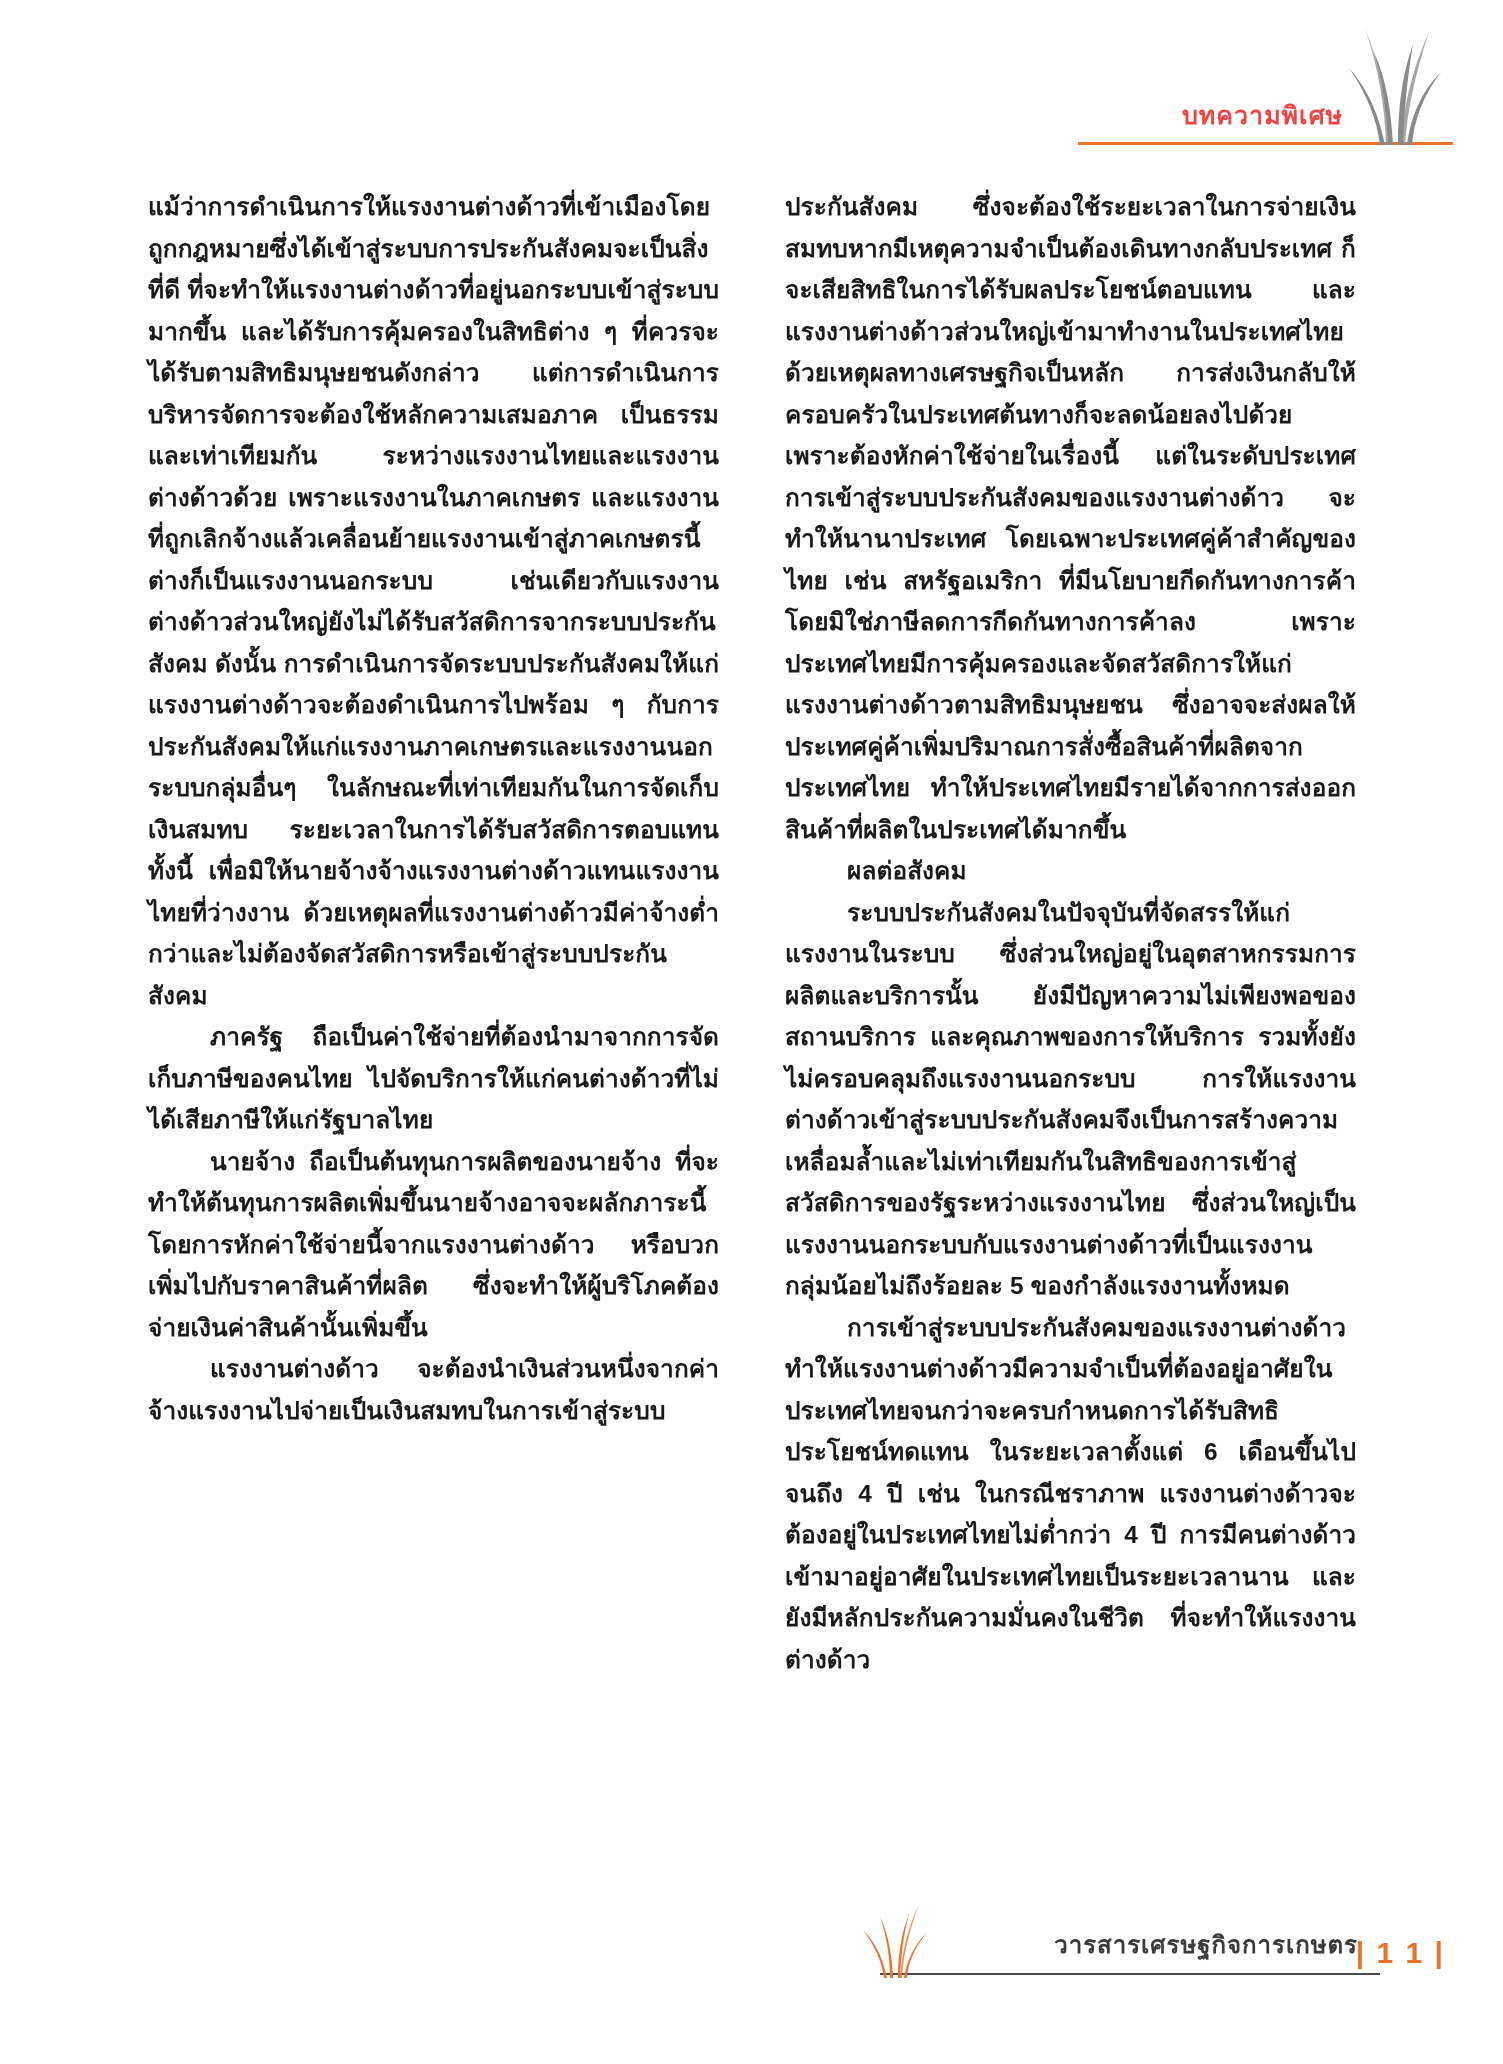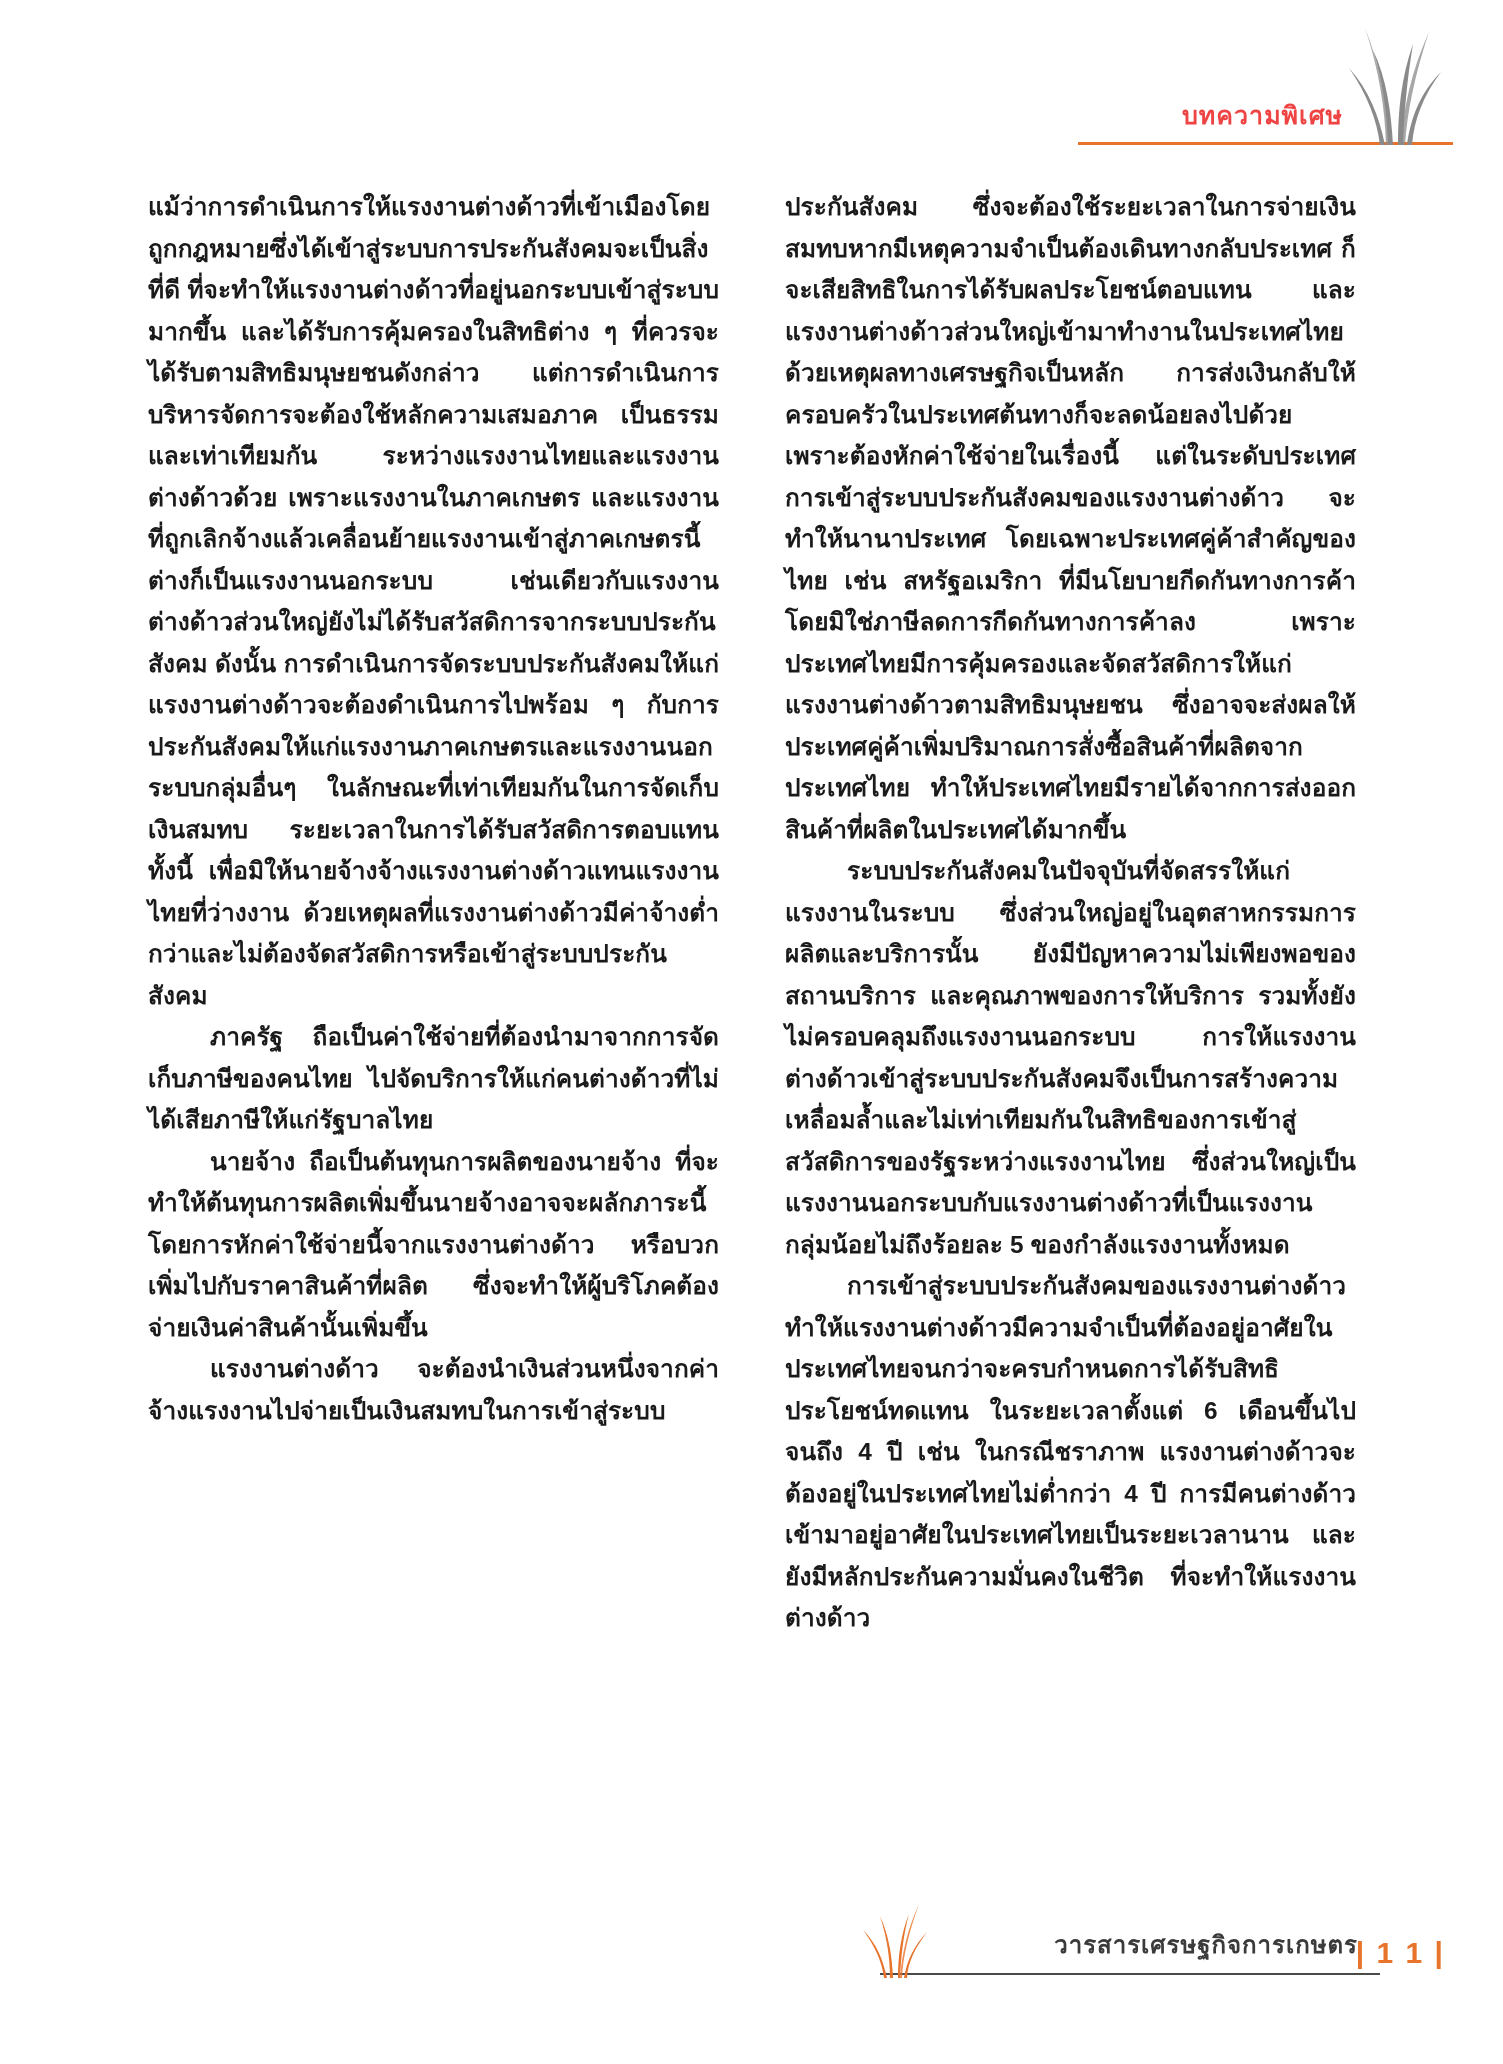--- a/index.html
+++ b/index.html
@@ -149,20 +149,21 @@
 
 <div class="content">
   <div class="column">
     <p class="para noindent">แม้ว่าการดำเนินการให้แรงงานต่างด้าวที่เข้าเมืองโดยถูกกฎหมายซึ่งได้เข้าสู่ระบบการประกันสังคมจะเป็นสิ่งที่ดี  ที่จะทำให้แรงงานต่างด้าวที่อยู่นอกระบบเข้าสู่ระบบมากขึ้น และได้รับการคุ้มครองในสิทธิต่าง ๆ ที่ควรจะได้รับตามสิทธิมนุษยชนดังกล่าว  แต่การดำเนินการบริหารจัดการจะต้องใช้หลักความเสมอภาค เป็นธรรม และเท่าเทียมกัน  ระหว่างแรงงานไทยและแรงงานต่างด้าวด้วย  เพราะแรงงานในภาคเกษตร และแรงงานที่ถูกเลิกจ้างแล้วเคลื่อนย้ายแรงงานเข้าสู่ภาคเกษตรนี้ต่างก็เป็นแรงงานนอกระบบ เช่นเดียวกับแรงงานต่างด้าวส่วนใหญ่ยังไม่ได้รับสวัสดิการจากระบบประกันสังคม ดังนั้น    การดำเนินการจัดระบบประกันสังคมให้แก่แรงงานต่างด้าวจะต้องดำเนินการไปพร้อม ๆ กับการประกันสังคมให้แก่แรงงานภาคเกษตรและแรงงานนอกระบบกลุ่มอื่นๆ  ในลักษณะที่เท่าเทียมกันในการจัดเก็บเงินสมทบ  ระยะเวลาในการได้รับสวัสดิการตอบแทน ทั้งนี้  เพื่อมิให้นายจ้างจ้างแรงงานต่างด้าวแทนแรงงานไทยที่ว่างงาน    ด้วยเหตุผลที่แรงงานต่างด้าวมีค่าจ้างต่ำกว่าและไม่ต้องจัดสวัสดิการหรือเข้าสู่ระบบประกันสังคม</p>
     <p class="para">ภาครัฐ  ถือเป็นค่าใช้จ่ายที่ต้องนำมาจากการจัดเก็บภาษีของคนไทย  ไปจัดบริการให้แก่คนต่างด้าวที่ไม่ได้เสียภาษีให้แก่รัฐบาลไทย</p>
     <p class="para">นายจ้าง  ถือเป็นต้นทุนการผลิตของนายจ้าง  ที่จะทำให้ต้นทุนการผลิตเพิ่มขึ้นนายจ้างอาจจะผลักภาระนี้โดยการหักค่าใช้จ่ายนี้จากแรงงานต่างด้าว  หรือบวกเพิ่มไปกับราคาสินค้าที่ผลิต  ซึ่งจะทำให้ผู้บริโภคต้องจ่ายเงินค่าสินค้านั้นเพิ่มขึ้น</p>
     <p class="para">แรงงานต่างด้าว  จะต้องนำเงินส่วนหนึ่งจากค่าจ้างแรงงานไปจ่ายเป็นเงินสมทบในการเข้าสู่ระบบ</p>
   </div>
   <div class="column">
     <p class="para noindent">ประกันสังคม ซึ่งจะต้องใช้ระยะเวลาในการจ่ายเงินสมทบหากมีเหตุความจำเป็นต้องเดินทางกลับประเทศ ก็จะเสียสิทธิในการได้รับผลประโยชน์ตอบแทน และแรงงานต่างด้าวส่วนใหญ่เข้ามาทำงานในประเทศไทยด้วยเหตุผลทางเศรษฐกิจเป็นหลัก    การส่งเงินกลับให้ครอบครัวในประเทศต้นทางก็จะลดน้อยลงไปด้วยเพราะต้องหักค่าใช้จ่ายในเรื่องนี้ แต่ในระดับประเทศการเข้าสู่ระบบประกันสังคมของแรงงานต่างด้าว จะทำให้นานาประเทศ  โดยเฉพาะประเทศคู่ค้าสำคัญของไทย  เช่น สหรัฐอเมริกา  ที่มีนโยบายกีดกันทางการค้าโดยมิใช่ภาษีลดการกีดกันทางการค้าลง  เพราะประเทศไทยมีการคุ้มครองและจัดสวัสดิการให้แก่แรงงานต่างด้าวตามสิทธิมนุษยชน  ซึ่งอาจจะส่งผลให้ประเทศคู่ค้าเพิ่มปริมาณการสั่งซื้อสินค้าที่ผลิตจากประเทศไทย  ทำให้ประเทศไทยมีรายได้จากการส่งออกสินค้าที่ผลิตในประเทศได้มากขึ้น</p>
+    <h2 class="subhead">ผลต่อสังคม</h2>
     <p class="para">ระบบประกันสังคมในปัจจุบันที่จัดสรรให้แก่แรงงานในระบบ ซึ่งส่วนใหญ่อยู่ในอุตสาหกรรมการผลิตและบริการนั้น  ยังมีปัญหาความไม่เพียงพอของสถานบริการ  และคุณภาพของการให้บริการ  รวมทั้งยังไม่ครอบคลุมถึงแรงงานนอกระบบ  การให้แรงงานต่างด้าวเข้าสู่ระบบประกันสังคมจึงเป็นการสร้างความเหลื่อมล้ำและไม่เท่าเทียมกันในสิทธิของการเข้าสู่สวัสดิการของรัฐระหว่างแรงงานไทย  ซึ่งส่วนใหญ่เป็นแรงงานนอกระบบกับแรงงานต่างด้าวที่เป็นแรงงานกลุ่มน้อยไม่ถึงร้อยละ 5 ของกำลังแรงงานทั้งหมด</p>
     <p class="para">การเข้าสู่ระบบประกันสังคมของแรงงานต่างด้าวทำให้แรงงานต่างด้าวมีความจำเป็นที่ต้องอยู่อาศัยในประเทศไทยจนกว่าจะครบกำหนดการได้รับสิทธิประโยชน์ทดแทน ในระยะเวลาตั้งแต่ 6 เดือนขึ้นไปจนถึง 4 ปี เช่น ในกรณีชราภาพ แรงงานต่างด้าวจะต้องอยู่ในประเทศไทยไม่ต่ำกว่า 4 ปี การมีคนต่างด้าวเข้ามาอยู่อาศัยในประเทศไทยเป็นระยะเวลานาน และยังมีหลักประกันความมั่นคงในชีวิต  ที่จะทำให้แรงงานต่างด้าว</p>
   </div>
 </div>
 
 <div class="page-footer">
   <div class="footer-rule"></div>
   <svg class="footer-grass" viewBox="0 0 80 80" xmlns="http://www.w3.org/2000/svg">
     <g fill="#e8732a">
       <path d="M38 80 C37 58 34 38 25 18 C32 40 35 60 35 80 Z"></path>

